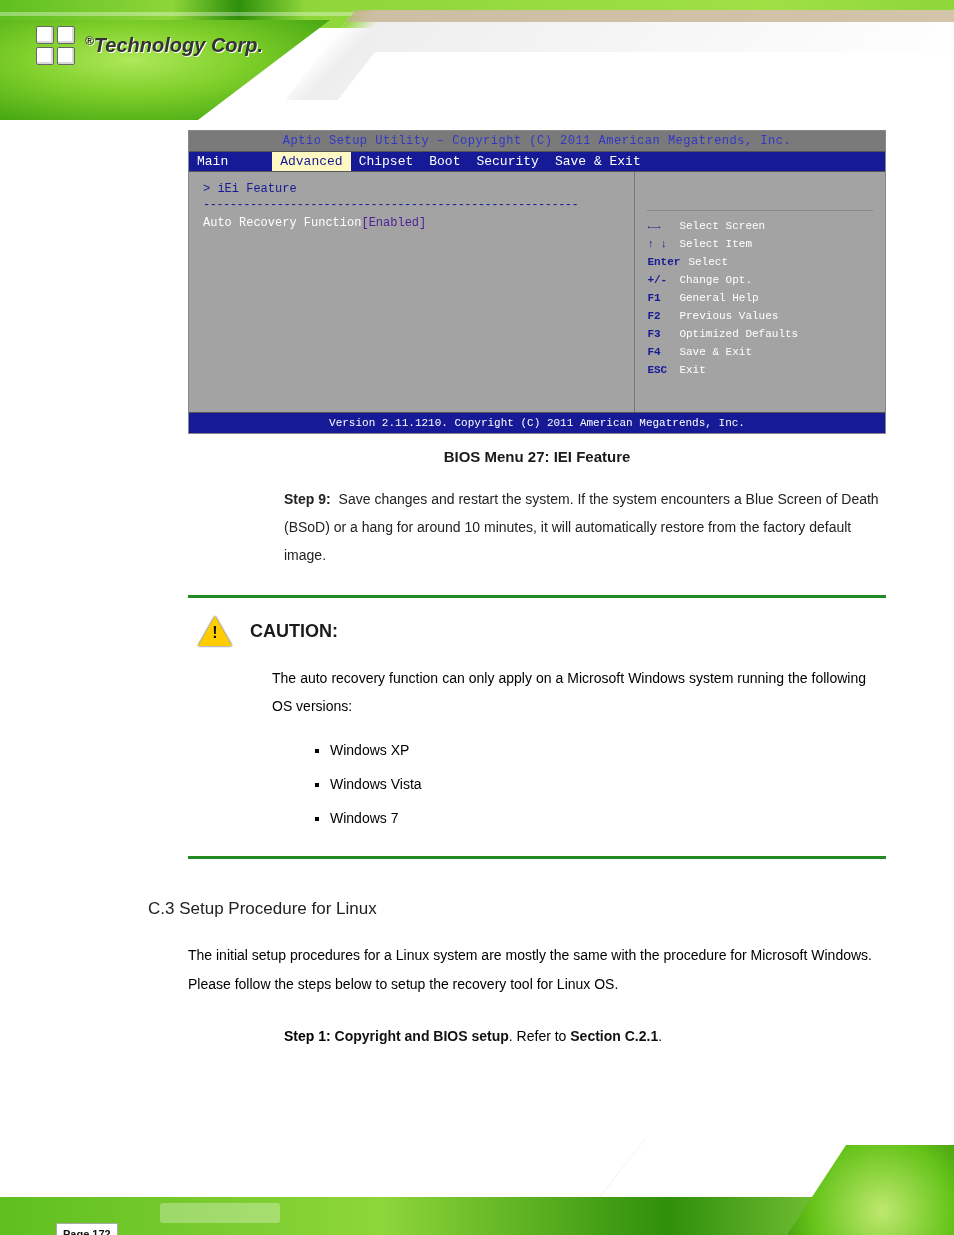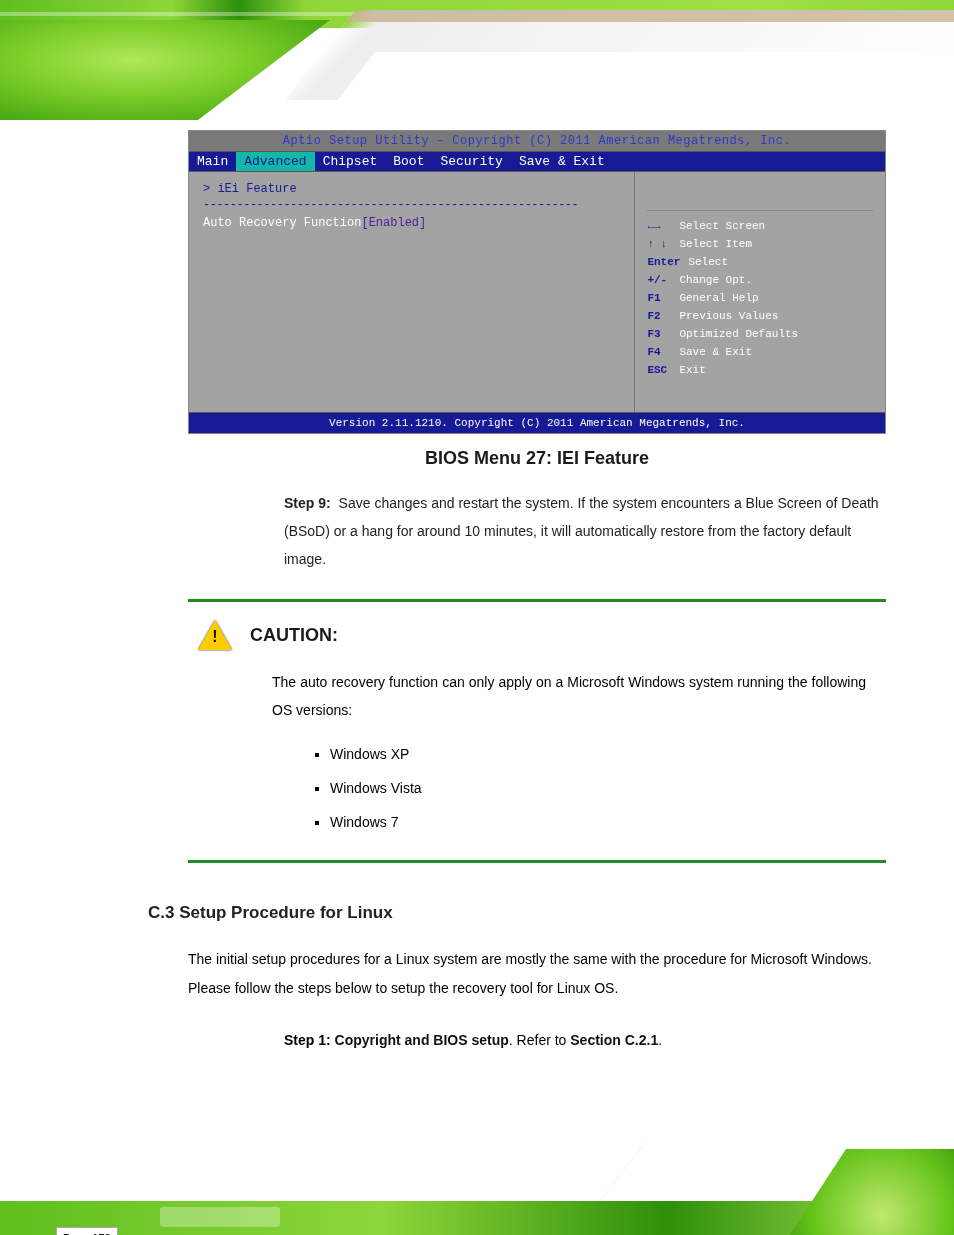--- a/index.html
+++ b/index.html
@@ -15,69 +15,78 @@
   .logo-sq span { background: #fff; border: 1px solid #666; border-radius: 2px; box-shadow: inset -2px -2px 0 rgba(0,0,0,0.15); }
   .logo-text { font-size: 20px; font-weight: bold; font-style: italic; color: #333; text-shadow: 1px 1px 0 #fff; }
   .logo-text .reg { font-size: 12px; vertical-align: top; }
 
   .page { padding: 4px 68px 40px 188px; }
 
   .bios-box { margin-top: 6px; border: 1px solid #888; font-family: "Courier New", monospace; font-size: 12px; color: #3137c8; background: #a3a3a3; }
   .bios-title { background: #7a7a7a; color: #3137c8; text-align: center; padding: 3px 0; font-size: 12px; letter-spacing: 0.5px; }
   .bios-menu { display: flex; background: #161a97; color: #fff; border-top: 1px solid #555; border-bottom: 1px solid #555; }
   .bios-menu span { padding: 2px 8px; font-size: 13px; }
-  .bios-menu .active { background: #14b8a6; color: #161a97; }
+  .bios-menu .active { background: #fef9c3; color: #161a97; margin-left: 36px; }
   .bios-body { display: flex; min-height: 240px; }
   .bios-left { flex: 1.85; padding: 10px 14px 8px 14px; border-right: 1px solid #777; position: relative; }
   .bios-left .menuheader { color: #161a97; }
   .bios-left .underline { letter-spacing: -0.5px; color: #161a97; margin-top: 2px; }
   .bios-row { display: flex; color: #fff; margin-top: 4px; }
   .bios-row .lbl { color: #fff; }
   .bios-row .val { color: #4c1d95; }
   .bios-right { flex: 1; padding: 10px 12px; font-size: 11px; line-height: 1.45; }
   .bios-right .nav-block { border-top: 1px solid #888; margin-top: 28px; padding-top: 6px; color: #fff; }
   .nav-line { display: flex; gap: 8px; margin-top: 2px; }
   .nav-line .key { color: #161a97; font-weight: bold; min-width: 24px; }
   .bios-footer { background: #161a97; color: #fff; text-align: center; padding: 4px 0; font-size: 11px; border-top: 1px solid #555; }
 
-  .caption { text-align: center; font-size: 18px; font-weight: bold; color: #1a1a1a; margin: 14px 0 20px 0; }
+  .caption { text-align: center; font-size: 15px; font-weight: bold; color: #1a1a1a; margin: 14px 0 20px 0; }
 
   .step { font-size: 14px; color: #222; margin: 0 0 26px 96px; line-height: 2.0; }
   .step .sn { font-weight: bold; margin-right: 4px; }
 
   .callout { border-top: 3px solid #228a22; border-bottom: 3px solid #228a22; padding: 18px 20px 18px 0; margin-bottom: 40px; }
   .caution-row { display: flex; align-items: center; gap: 18px; margin: 0 0 18px 10px; }
   .warn-icon { width: 34px; height: 30px; position: relative; }
   .warn-tri { width: 0; height: 0; border-left: 17px solid transparent; border-right: 17px solid transparent; border-bottom: 30px solid #ffcc00; filter: drop-shadow(0 0 1px #333); }
   .warn-bang { position: absolute; top: 8px; left: 0; width: 34px; text-align: center; font-weight: bold; color: #111; font-size: 16px; }
   .caution-label { font-size: 18px; font-weight: bold; color: #1a1a1a; }
   .caution-body { margin-left: 84px; font-size: 14px; line-height: 2.0; text-align: justify; color: #000; }
   .caution-body ul { list-style: square; margin: 16px 0 0 58px; }
   .caution-body li { margin-bottom: 6px; font-size: 14px; }
 
-  .section-h { font-size: 17px; font-weight: bold; color: #222; margin-left: -40px; margin-bottom: 22px; }
+  .section-h { font-size: 17px; font-weight: normal; color: #222; margin-left: -40px; margin-bottom: 22px; }
   .body-p { font-size: 14px; line-height: 2.05; color: #000; }
   .body-p .sn2 { font-weight: bold; }
   .body-p .linkish { font-weight: bold; color: #111; }
 
   .footer-decor { position: relative; height: 120px; overflow: hidden; margin-top: 44px; }
   .footer-diag { position: absolute; bottom: 44px; left: -80px; width: 700px; height: 80px; background: #fff; transform: skewX(-38deg); box-shadow: 0 8px 0 rgba(170,145,100,0.5); }
   .footer-green { position: absolute; bottom: 0; left: 0; width: 100%; height: 58px; background: linear-gradient(90deg, #5fbf1f 0%, #8ed63a 40%, #2f8f0a 70%, #aee85a 100%); }
   .footer-green::before { content:""; position:absolute; top:6px; left:160px; width:120px; height:20px; background: rgba(255,255,255,0.3); border-radius:3px; }
   .footer-block { position: absolute; bottom: 0; right: 0; width: 180px; height: 110px; background: radial-gradient(circle at 60% 60%, #bfe86f 0%, #66c41a 55%, #2b8205 100%); clip-path: polygon(40% 0, 100% 0, 100% 100%, 0 100%); }
   .page-num-box { position: absolute; left: 56px; bottom: 10px; background: #fff; border: 1px solid #aaa; padding: 4px 6px; font-size: 11px; font-weight: bold; color: #111; }
 </style>
 </head>
 <body>
 
 <div class="header-decor">
   <div class="top-band"></div>
   <div class="green-spill"></div>
   <div class="diag"></div>
   <div class="diag2"></div>
+  <div class="logo-block">
+    <div class="logo-sq">
+        <span></span>
+        <span></span>
+        <span></span>
+        <span></span>
+      </div>
+    <div class="logo-text"><span class="reg">®</span><span>Technology Corp.</span></div>
+  </div>
 </div>
 
 <div class="page">
 
   <div class="bios-box">
     <div class="bios-title">Aptio Setup Utility – Copyright (C) 2011 American Megatrends, Inc.</div>
     <div class="bios-menu">
       <span>Main</span>
       <span class="active">Advanced</span>
       <span>Chipset</span>

